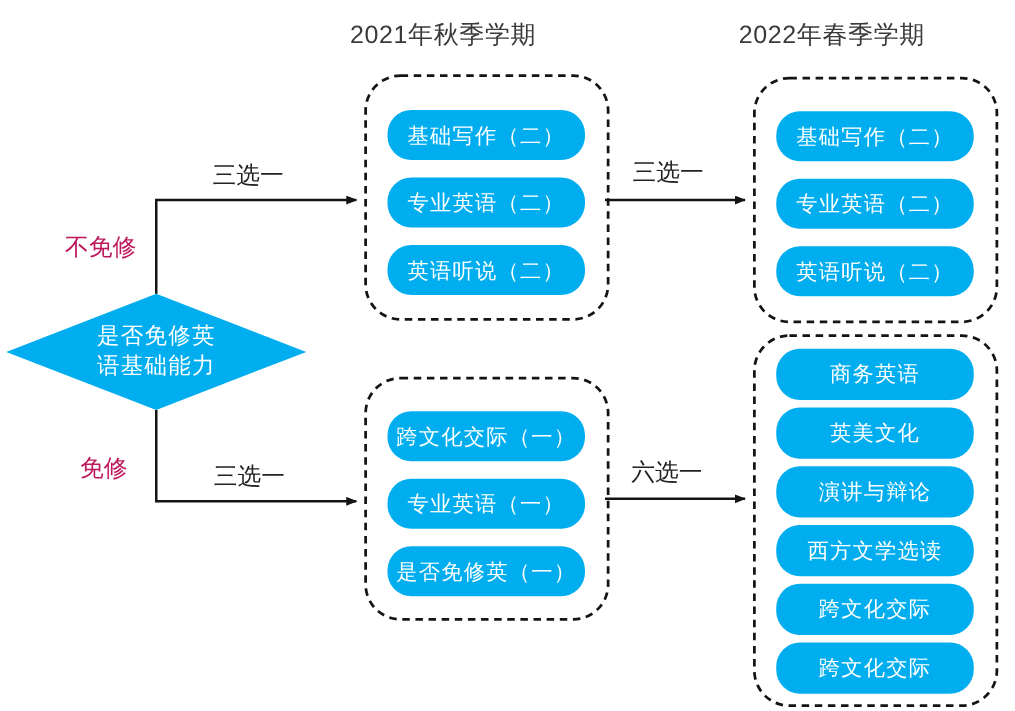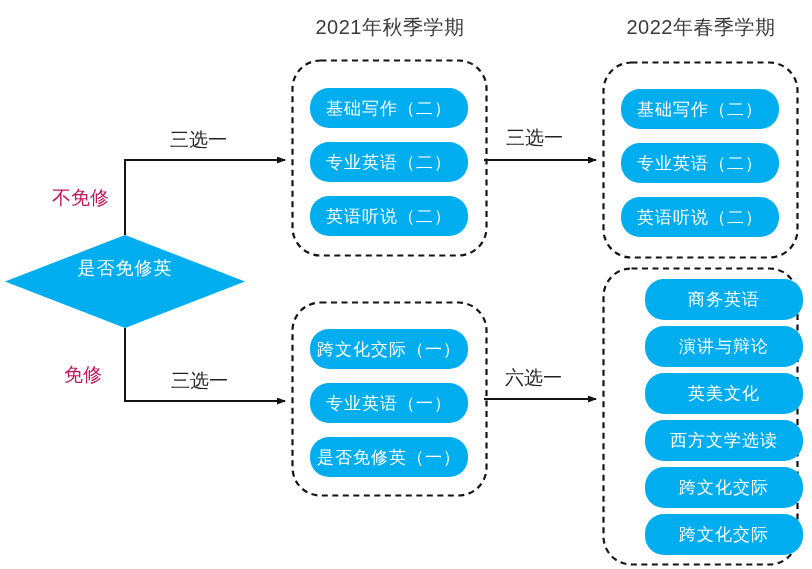--- a/index.html
+++ b/index.html
@@ -27,21 +27,21 @@
   .connector{
     fill:none;
     stroke:var(--line);
     stroke-width:2;
   }
   .diamond{fill:var(--accent);stroke:none;}
 
   .hdr{
     position:absolute;
     width:220px;
-    text-align:center;
+    text-align:left;
     font-size:20px;
     color:var(--text_dark);
     letter-spacing:0.5px;
     white-space:nowrap;
   }
   .lbl{
     position:absolute;
     font-size:19px;
     color:#be185d;
     white-space:nowrap;
@@ -78,21 +78,21 @@
     background:var(--accent);
     border-radius:19px;
     color:var(--pill_text);
     font-size:17px;
     letter-spacing:1px;
     display:flex;
     align-items:center;
     justify-content:center;
     white-space:nowrap;
   }
-  .tight .pill{height:41px;margin-left:24px;}
+  .tight .pill{height:41px;}
 </style>
 </head>
 <body>
 
 <div class="canvas">
 
   <svg class="overlay" viewBox="0 0 812 569">
     <defs>
       <marker id="arrow" markerWidth="9" markerHeight="8" refX="8" refY="3.5" orient="auto" markerUnits="userSpaceOnUse">
         <path d="M0,0 L9,3.5 L0,7 Z" fill="#141414"></path>
@@ -110,20 +110,21 @@
     <path class="connector" d="M125,328 L125,401 L285,401" marker-end="url(#arrow)"></path>
     <path class="connector" d="M484,160 L596,160" marker-end="url(#arrow)"></path>
     <path class="connector" d="M484,399 L596,399" marker-end="url(#arrow)"></path>
   </svg>
 
   <div class="hdr" style="left:280px;top:14px;">2021年秋季学期</div>
   <div class="hdr" style="left:591px;top:14px;">2022年春季学期</div>
 
   <div class="diamond-text">
     <div>是否免修英</div>
+    <div>语基础能力</div>
   </div>
 
   <div class="lbl" style="left:52px;top:185px;">不免修</div>
   <div class="lbl" style="left:64px;top:362px;">免修</div>
 
   <div class="edge-lbl" style="left:170px;top:127px;">三选一</div>
   <div class="edge-lbl" style="left:506px;top:125px;">三选一</div>
   <div class="edge-lbl" style="left:171px;top:368px;">三选一</div>
   <div class="edge-lbl" style="left:505px;top:365px;font-family:Liberation Serif, serif;">六选一</div>
 
@@ -140,20 +141,20 @@
   </div>
 
   <div class="stack" style="left:310px;top:329px;">
     <div class="pill">跨文化交际（一）</div>
     <div class="pill">专业英语（一）</div>
     <div class="pill">是否免修英（一）</div>
   </div>
 
   <div class="stack tight" style="left:621px;top:279px;">
     <div class="pill">商务英语</div>
+    <div class="pill">英美文化</div>
     <div class="pill">演讲与辩论</div>
-    <div class="pill">英美文化</div>
     <div class="pill">西方文学选读</div>
     <div class="pill">跨文化交际</div>
     <div class="pill">跨文化交际</div>
   </div>
 
 </div>
 
 </body></html>

